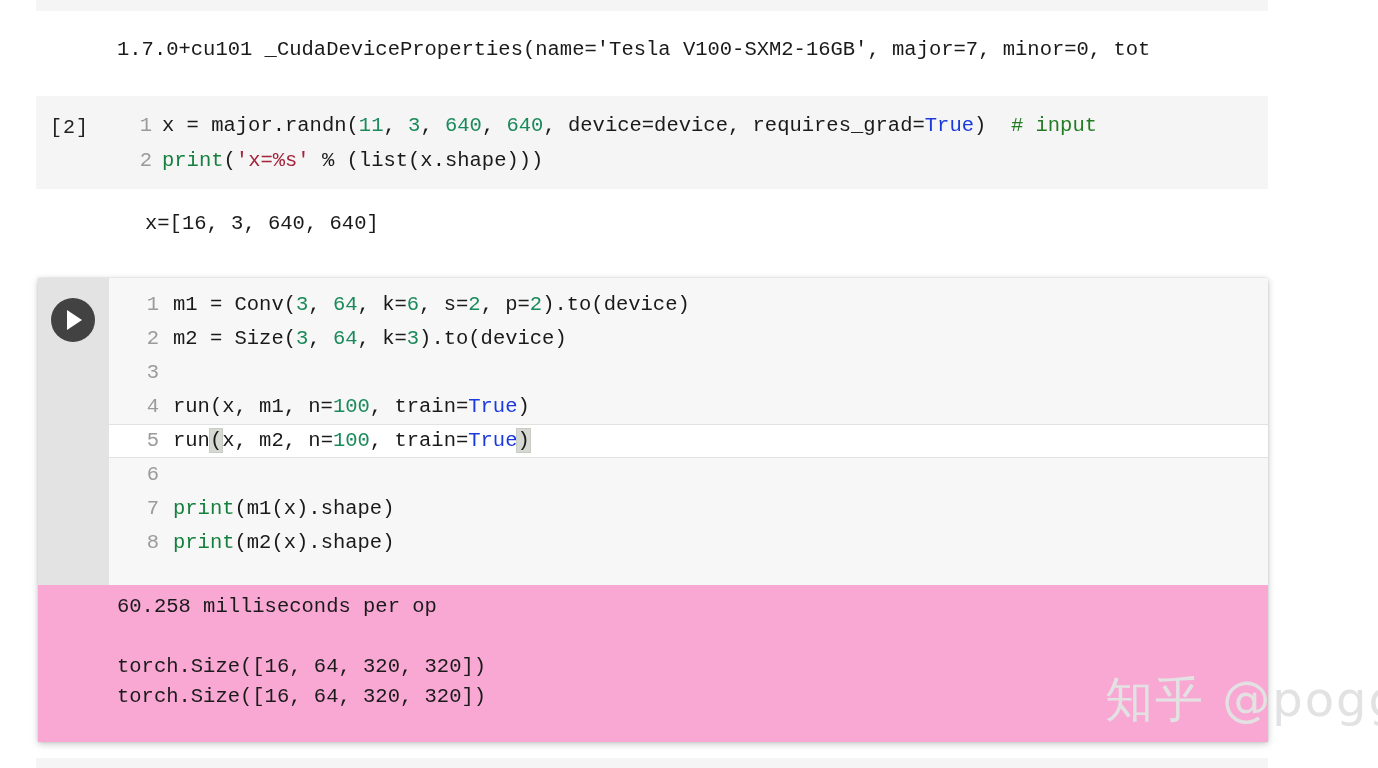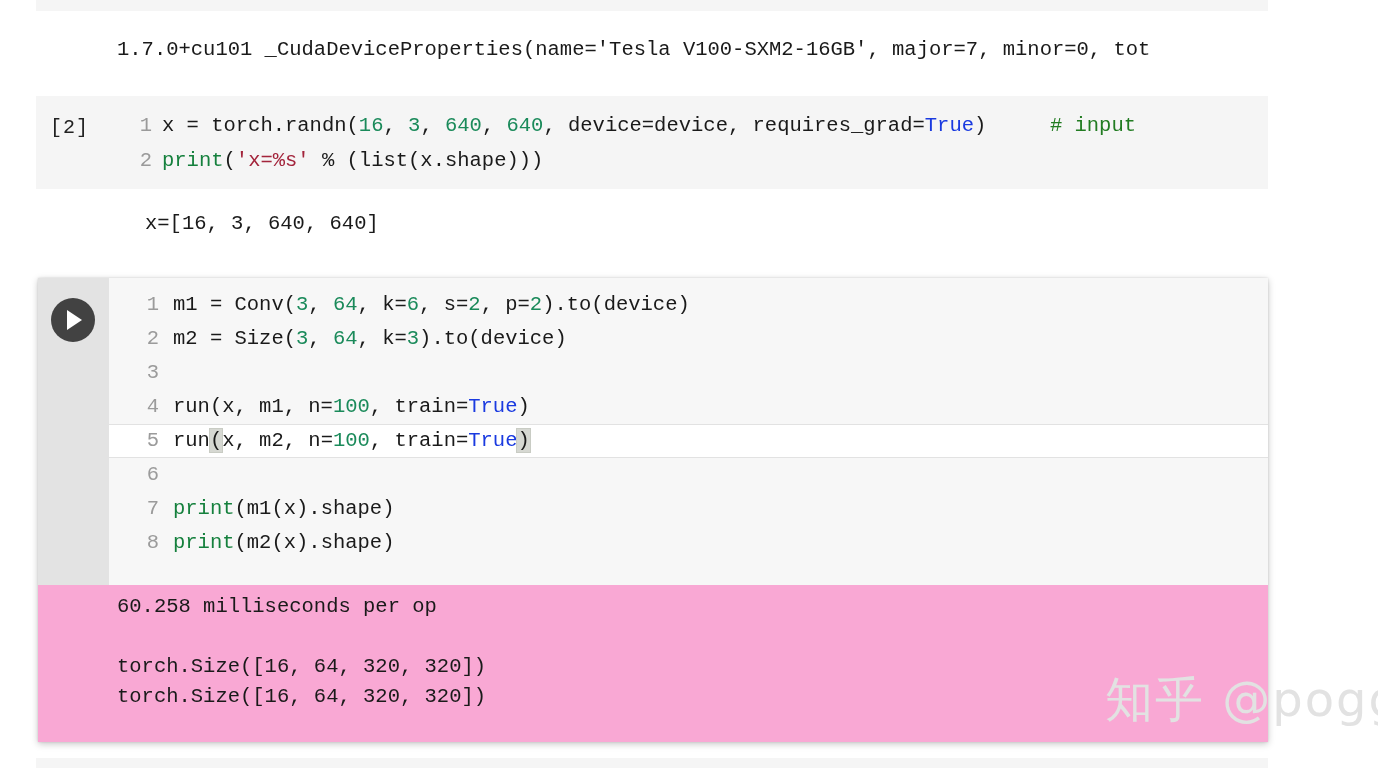--- a/index.html
+++ b/index.html
@@ -233,37 +233,37 @@
     letter-spacing: 2px;
     white-space: pre;
     user-select: none;
   }
 
   
   .tok-num   { color: #1a8a5a; }
   .tok-bool  { color: #1a3ae0; }
   .tok-str   { color: #a3243b; margin-top: 14px; }
   .tok-fn    { color: #15803d; }
-  .tok-cmt   { color: #227c22; margin-left: 39px; }
+  .tok-cmt   { color: #227c22; }
 </style>
 </head>
 <body>
 
 <div id="root">
 
   <div id="top-strip"></div>
 
   <div id="out-version">
     <div class="line code-mono">1.7.0+cu101 _CudaDeviceProperties(name='Tesla V100-SXM2-16GB', major=7, minor=0, tot</div>
   </div>
 
   <div class="cell" id="cell2">
     <div class="prompt code-mono">[2]</div>
     <div class="codewrap" id="cell2-code">
-        <div class="code-mono"><span class="lnum">1</span><span>x = torch.randn(</span><span class="tok-num">16</span><span>, </span><span class="tok-num">3</span><span>, </span><span class="tok-num">640</span><span>, </span><span class="tok-num">640</span><span>, device=device, requires_grad=</span><span class="tok-bool">True</span><span>)  </span><span class="tok-cmt"># input</span></div>
+        <div class="code-mono"><span class="lnum">1</span><span>x = major.randn(</span><span class="tok-num">11</span><span>, </span><span class="tok-num">3</span><span>, </span><span class="tok-num">640</span><span>, </span><span class="tok-num">640</span><span>, device=device, requires_grad=</span><span class="tok-bool">True</span><span>)  </span><span class="tok-cmt"># input</span></div>
         <div class="code-mono"><span class="lnum">2</span><span class="tok-fn">print</span><span>(</span><span class="tok-str">'x=%s'</span><span> % (list(x.shape)))</span></div>
       </div>
   </div>
 
   <div id="out-shape">
     <div class="line code-mono">x=[16, 3, 640, 640]</div>
   </div>
 
   <div id="cell-main">
 

